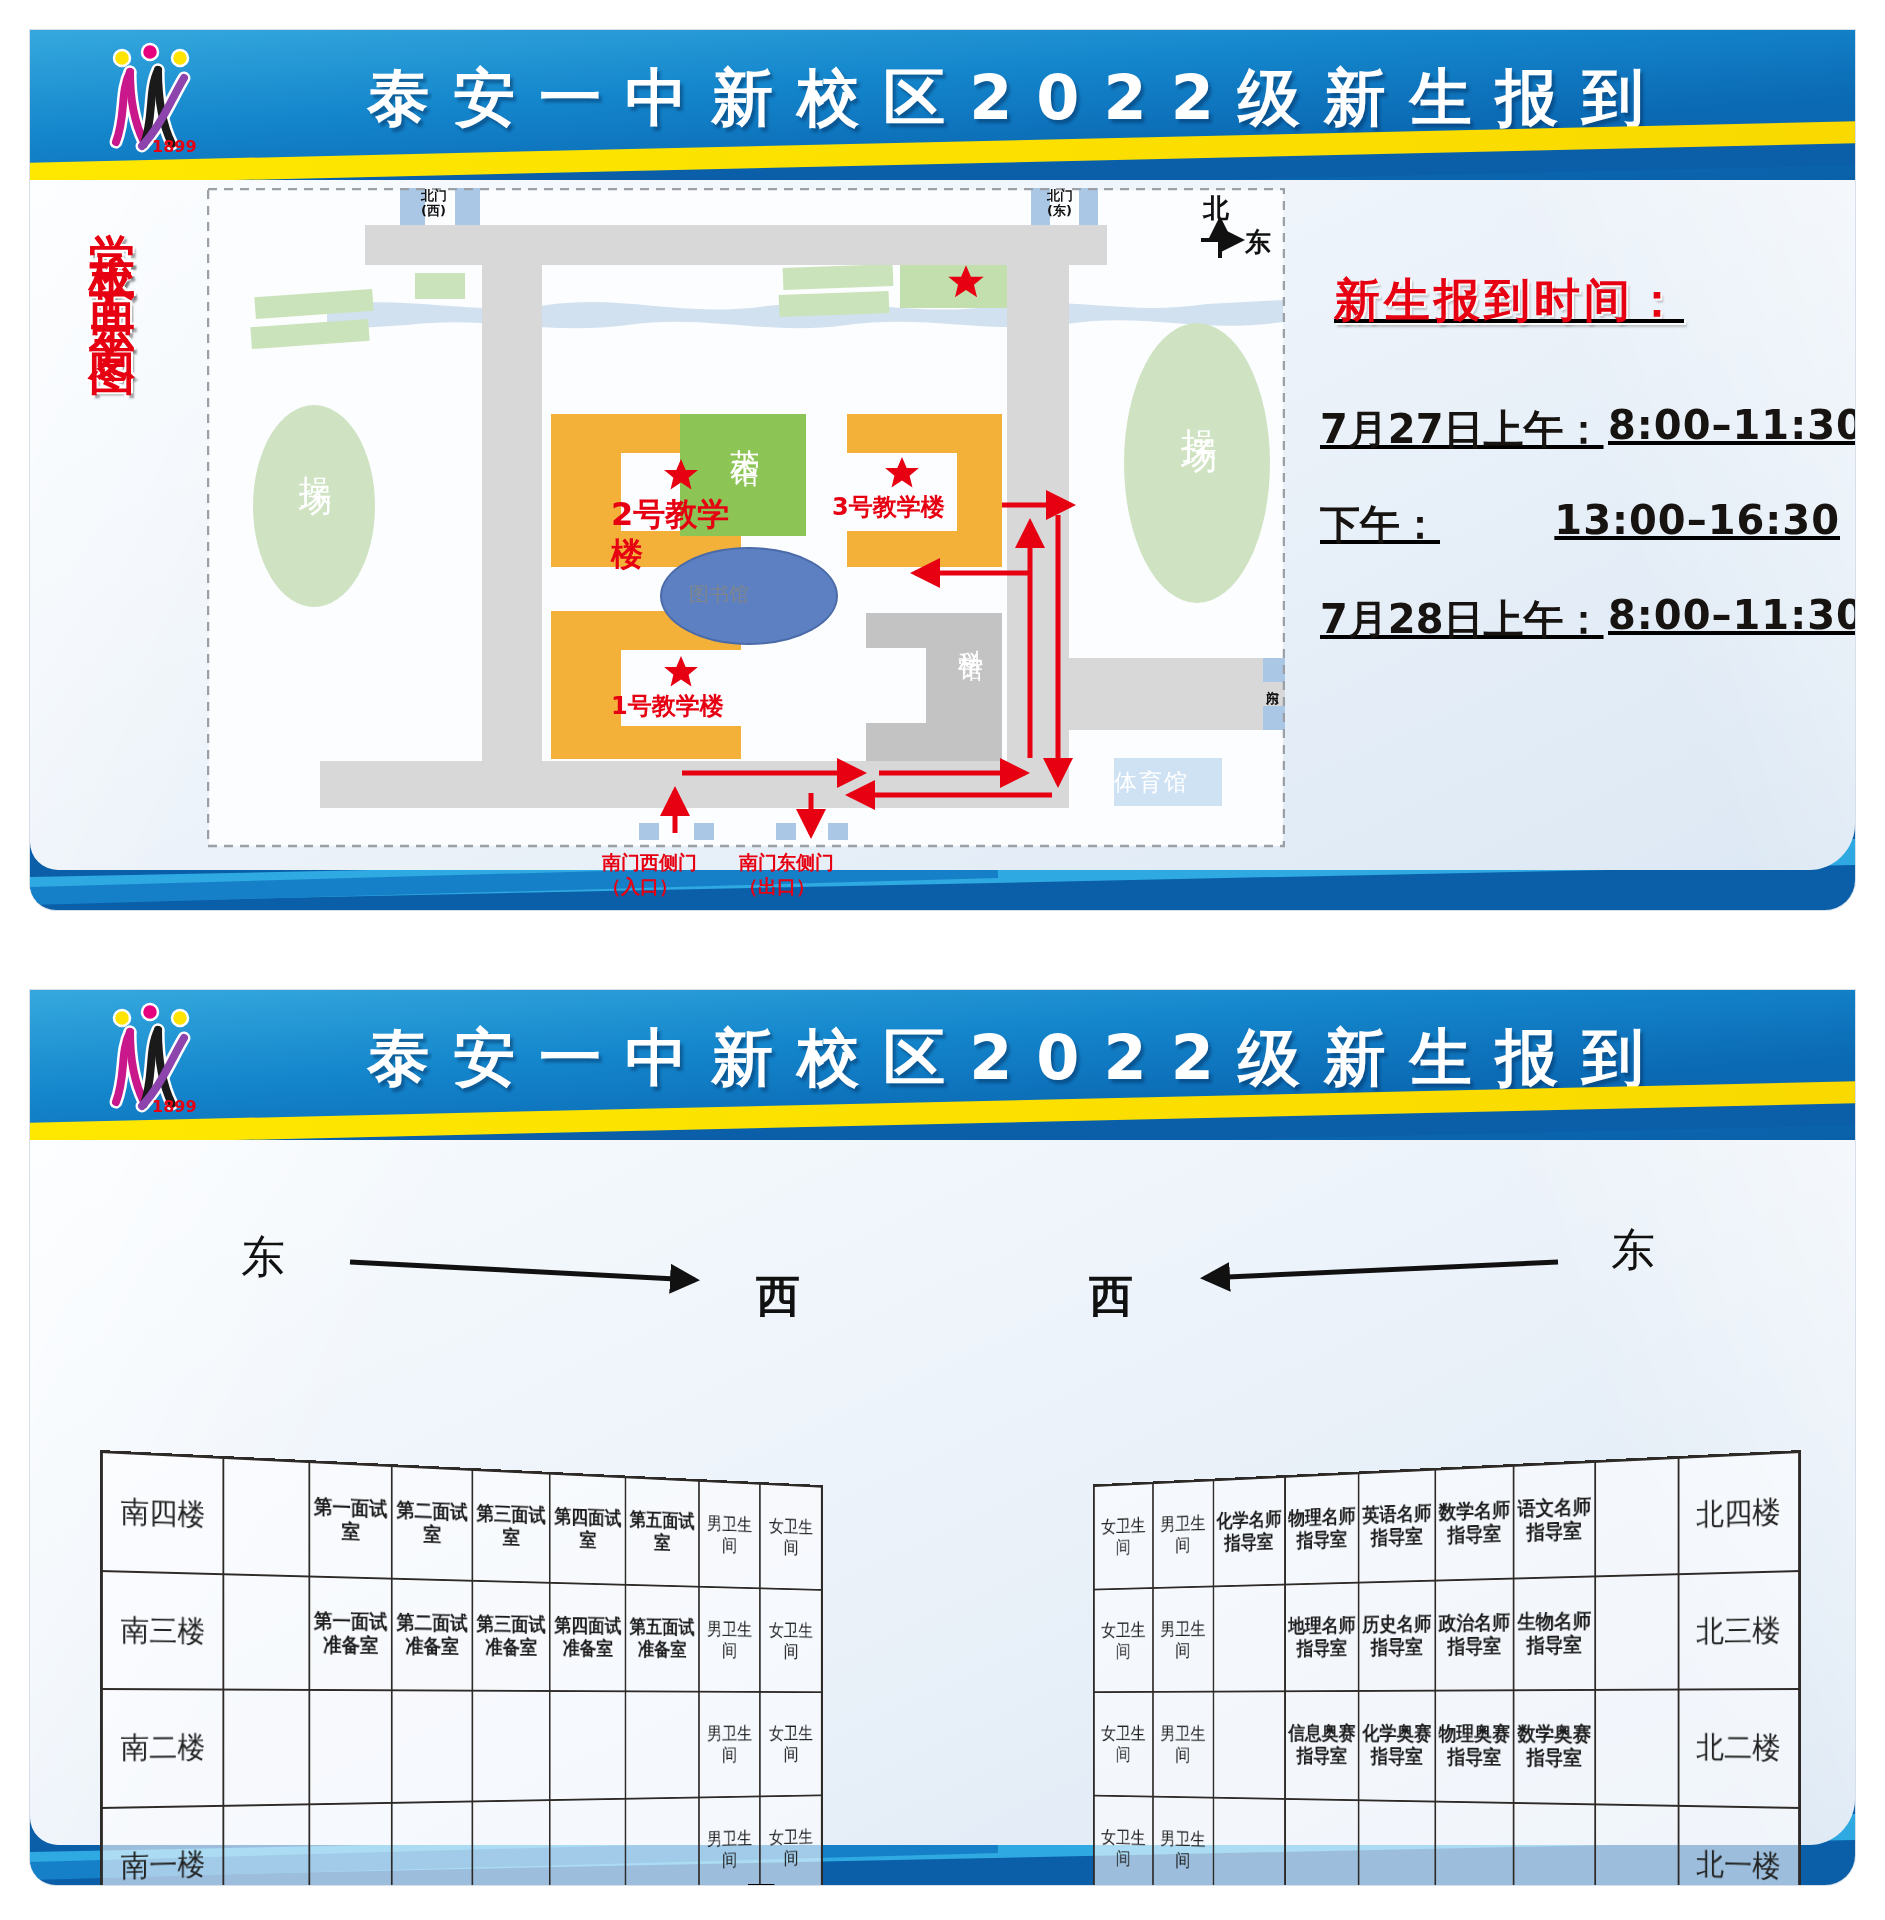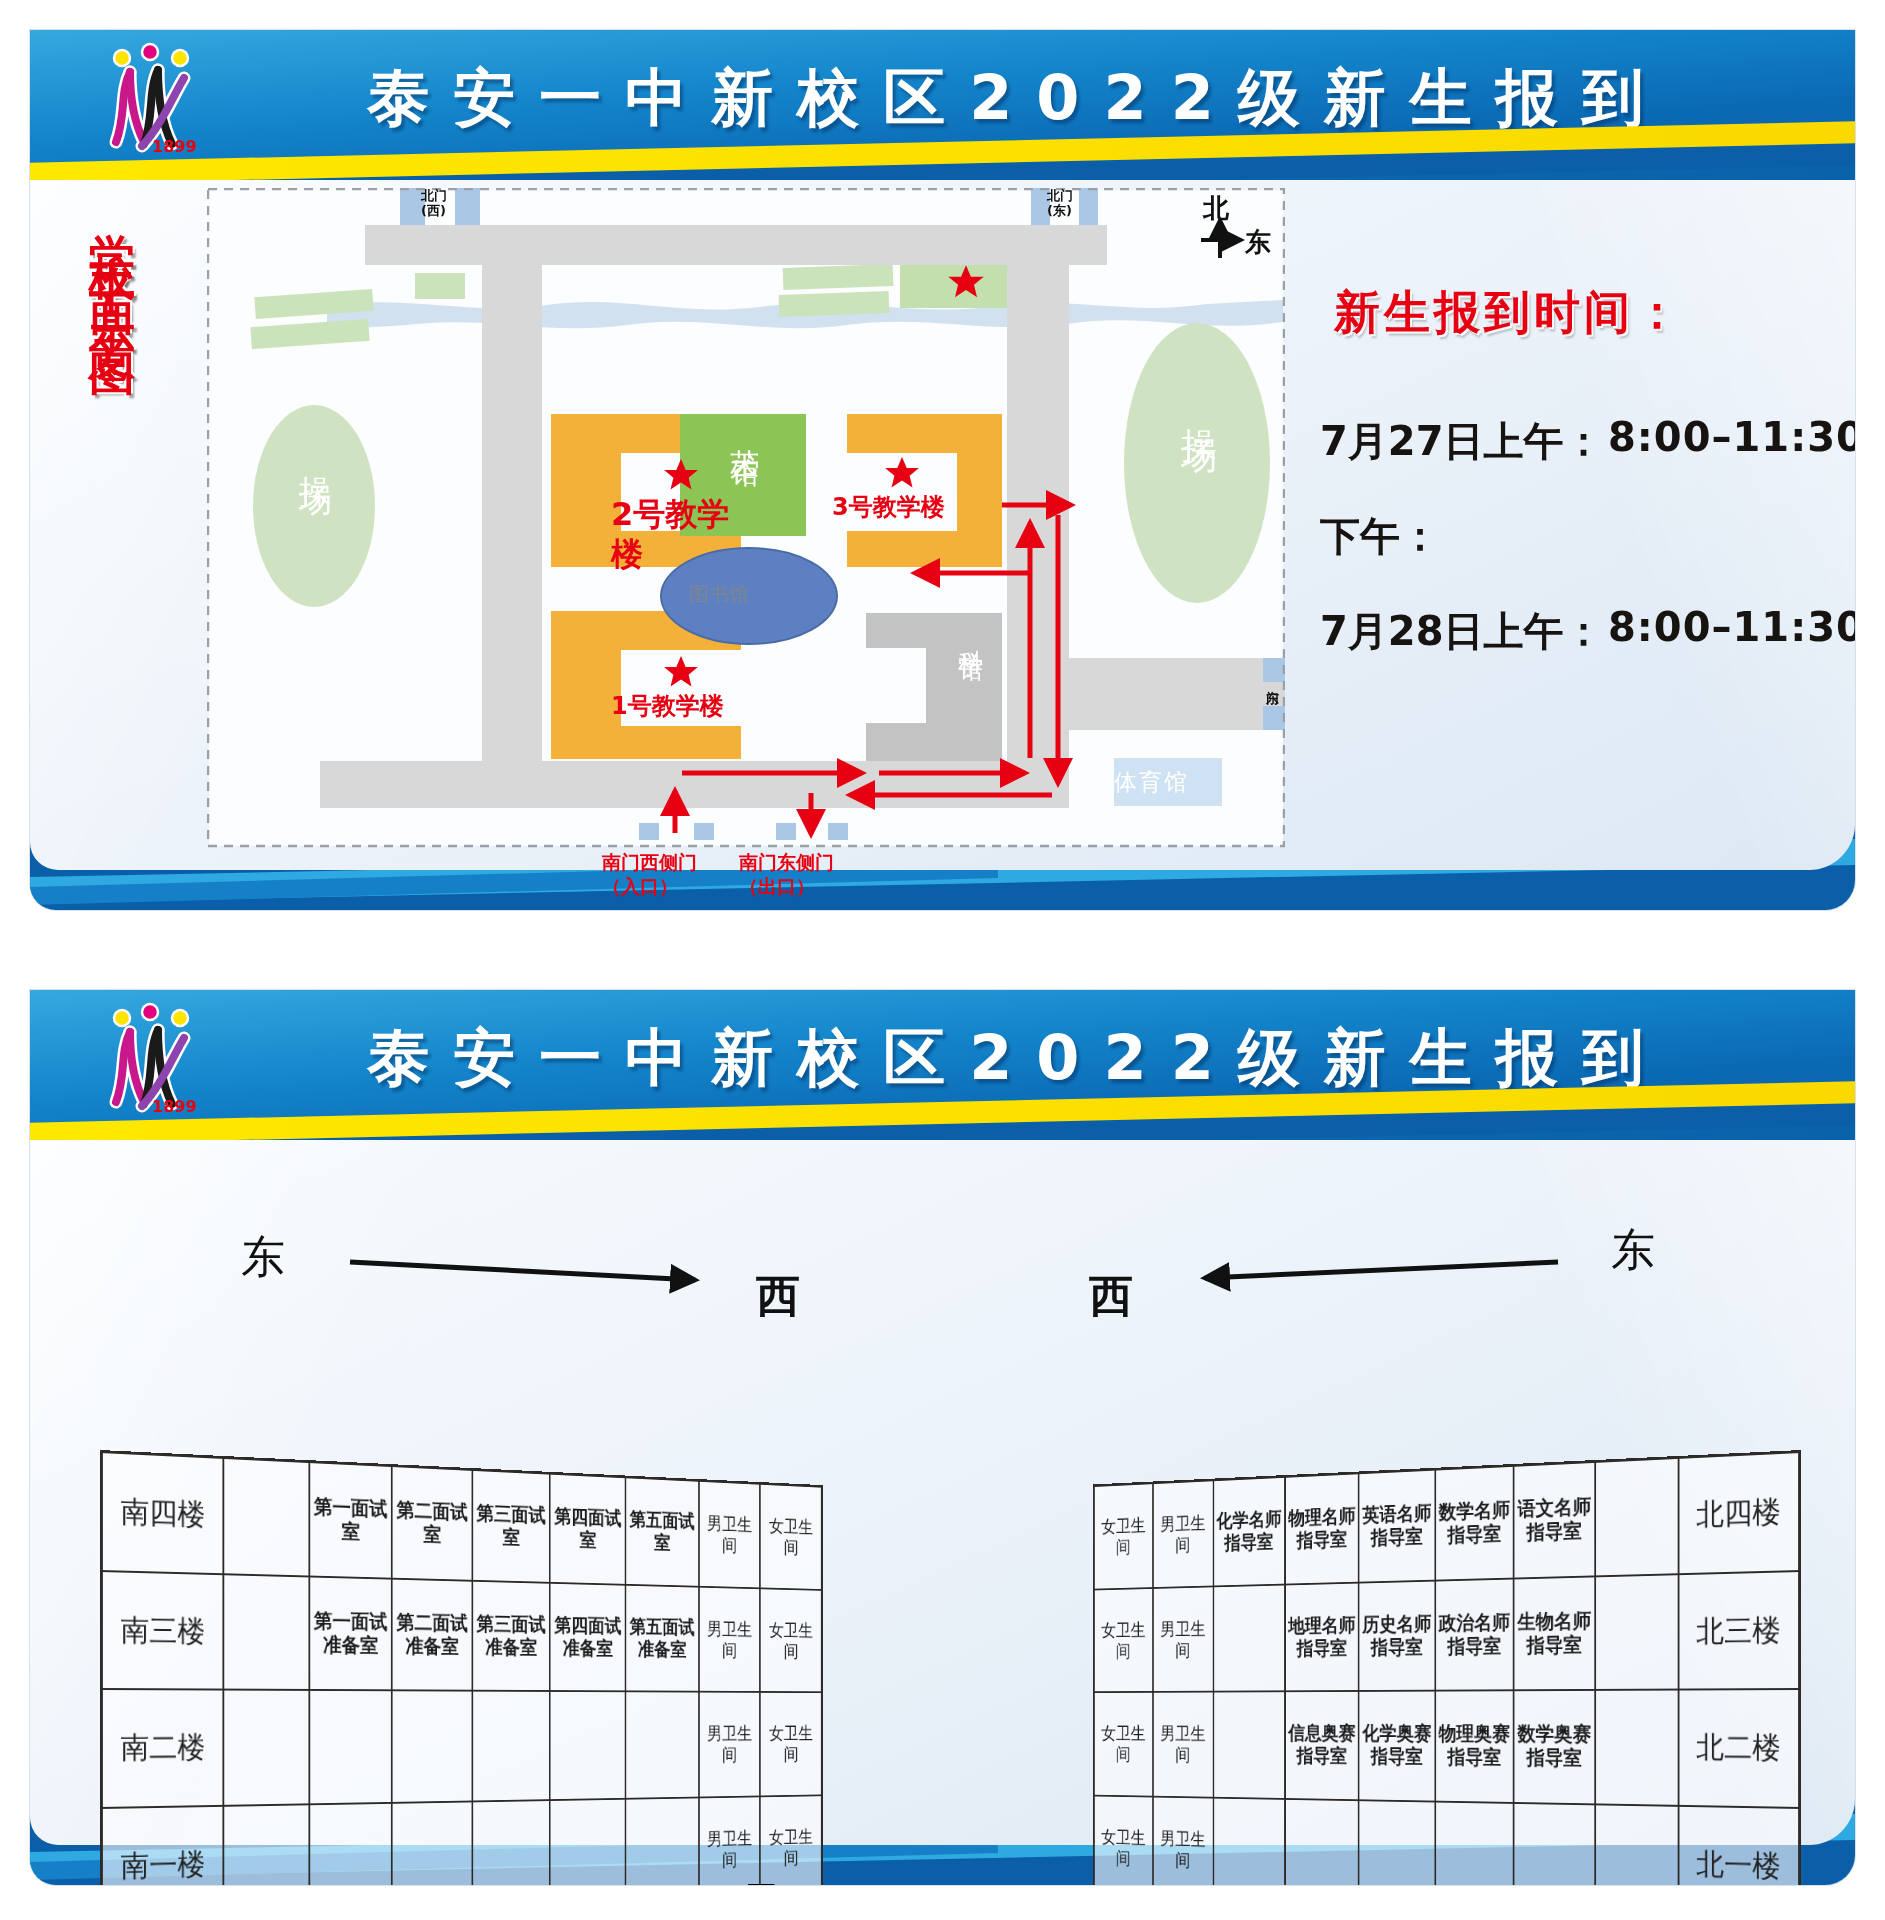--- a/index.html
+++ b/index.html
@@ -83,28 +83,29 @@
       <circle cx="58" cy="14" r="8" fill="#e6007e" stroke="#fff" stroke-width="2.5"></circle>
       <circle cx="88" cy="20" r="8" fill="#ffe400" stroke="#fff" stroke-width="2.5"></circle>
       <text x="60" y="114" font-size="16" font-weight="bold" fill="#e60012">1899</text>
     </svg>
     <div class="hdr-title">泰安一中新校区2022级新生报到</div>
   </div>
 
   <div class="content">
     <div class="side-title" style="position:absolute;left:52px;top:16px;">学校平面示意图</div>
 
-    <div class="sched" style="top:102px;">
+    <div class="sched" style="top:90px;text-decoration:underline;">
       <div class="sched-head">新生报到时间：</div>
       <div class="sched-row" style="margin-top:70px;">
         <span class="lab">7月27日上午：</span>
         <span class="tim">8:00–11:30</span>
       </div>
       <div class="sched-row">
         <span class="lab">下午：</span>
+        <span class="tim">13:00–16:30</span>
       </div>
       <div class="sched-row">
         <span class="lab">7月28日上午：</span>
         <span class="tim">8:00–11:30</span>
       </div>
     </div>
 
     <div id="map" style="top:8px;">
       <svg width="1078" height="660" viewBox="0 0 1078 660">
         <defs>

